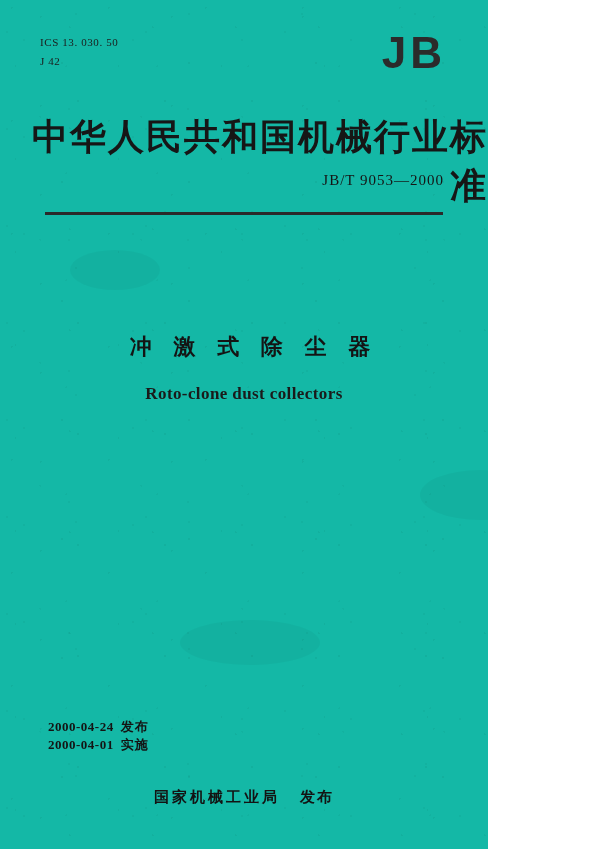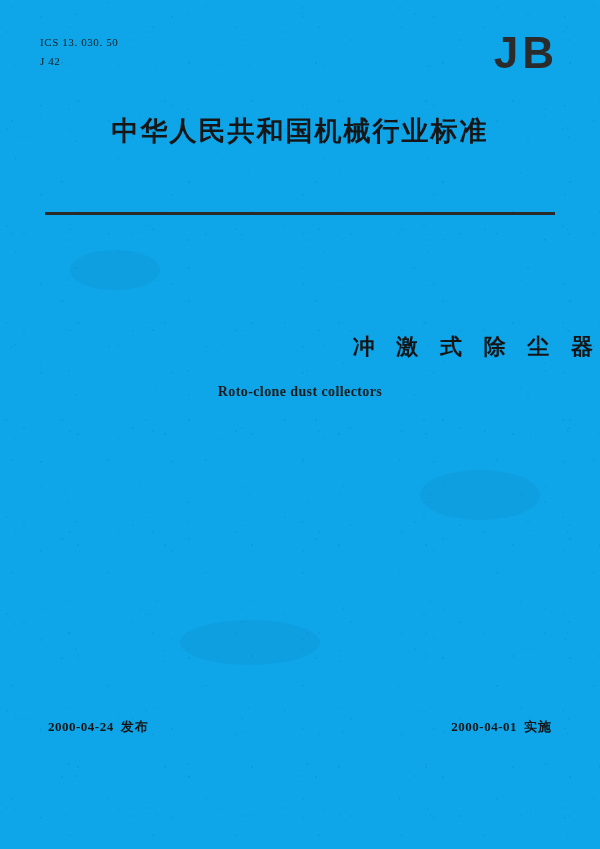--- a/index.html
+++ b/index.html
@@ -8,23 +8,23 @@
   }
   body {
     width: 600px;
     height: 849px;
     background: #ffffff;
     font-family: "Liberation Serif", serif;
     overflow: hidden;
   }
   .page {
     position: relative;
-    width: 600px;
+    width: 488px;
     height: 849px;
-    background: #0ea5e9;
+    background: #14b8a6;
     overflow: hidden;
   }
   
   .noise {
     position: absolute;
     inset: 0;
     pointer-events: none;
     background-image:
       radial-gradient(circle at 12% 7%, rgba(0,0,0,0.05) 0 1px, transparent 1px),
       radial-gradient(circle at 31% 19%, rgba(0,0,0,0.05) 0 1px, transparent 1px),
@@ -72,24 +72,24 @@
     letter-spacing: 4px;
     line-height: 62px;
   }
 
   
   .cn-standard-title {
     position: absolute;
     left: 0;
     right: 0;
     top: 113px;
-    text-align: center;
-    font-family: "DejaVu Sans", sans-serif;
-    font-weight: bold;
-    font-size: 27px;
+    text-align: right;
+    font-family: "DejaVu Sans", sans-serif;
+    font-weight: bold;
+    font-size: 36px;
     letter-spacing: 2px;
     color: #161616;
   }
 
   
   .std-number {
     position: absolute;
     right: 44px;
     top: 172px;
     font-family: "Liberation Serif", serif;
@@ -107,53 +107,54 @@
     height: 3px;
     background: #2a2a2a;
   }
 
   
   .doc-title-cn {
     position: absolute;
     left: 0;
     right: 0;
     top: 332px;
-    text-align: right;
+    text-align: center;
     font-family: "DejaVu Sans", sans-serif;
     font-weight: bold;
     font-size: 22px;
     letter-spacing: 7px;
     color: #141414;
     margin-left: 19px;
   }
   .doc-title-en {
     position: absolute;
     left: 0;
     right: 0;
     top: 384px;
     text-align: center;
     font-family: "Liberation Serif", serif;
     font-weight: bold;
-    font-size: 14px;
+    font-size: 17px;
     letter-spacing: 0.4px;
     color: #1a1a1a;
   }
 
   
   .footer-dates {
     position: absolute;
     left: 48px;
     right: 48px;
     top: 718px;
     display: flex;
     justify-content: space-between;
     font-family: "Liberation Serif", serif;
     font-weight: bold;
     font-size: 13px;
     color: #141414;
+    flex-direction: column;
   }
   .footer-dates .date-item {
     letter-spacing: 0.5px;
   }
   .footer-dates .cn-word {
     font-family: "DejaVu Sans", sans-serif;
     font-weight: bold;
     font-size: 13px;
     margin-left: 7px;
     letter-spacing: 1px;
@@ -199,30 +200,34 @@
 
     <div class="ics-block">
       <div>ICS 13. 030. 50</div>
       <div>J 42</div>
     </div>
 
     <div class="jb-logo">JB</div>
 
     <div class="cn-standard-title">中华人民共和国机械行业标准</div>
 
+    <div class="std-number">JB/T 9053—2000</div>
 
     <div class="rule"></div>
 
     <div class="doc-title-cn">冲 激 式 除 尘 器</div>
     <div class="doc-title-en">Roto-clone dust collectors</div>
 
     <div class="footer-dates">
       <div class="date-item">
         <span>2000-04-24</span><span class="cn-word">发布</span>
       </div>
       <div class="date-item">
         <span>2000-04-01</span><span class="cn-word">实施</span>
       </div>
     </div>
 
+    <div class="footer-issuer">
+      <span>国家机械工业局</span><span class="issuer-verb">发布</span>
+    </div>
 
   </div>
 </div>
 
 </body></html>

